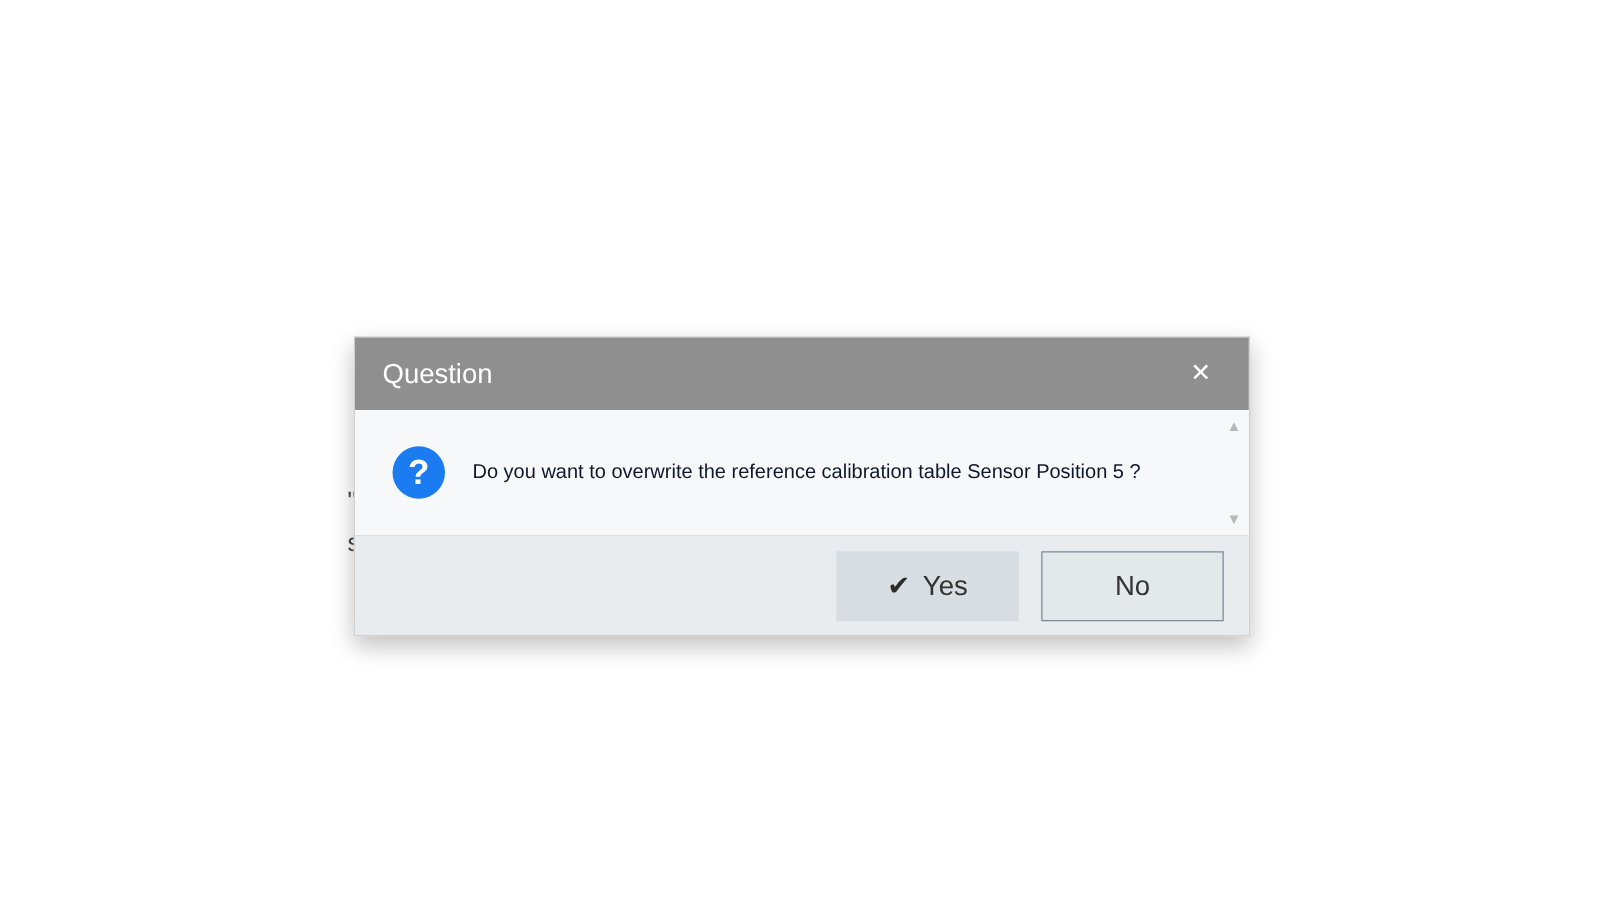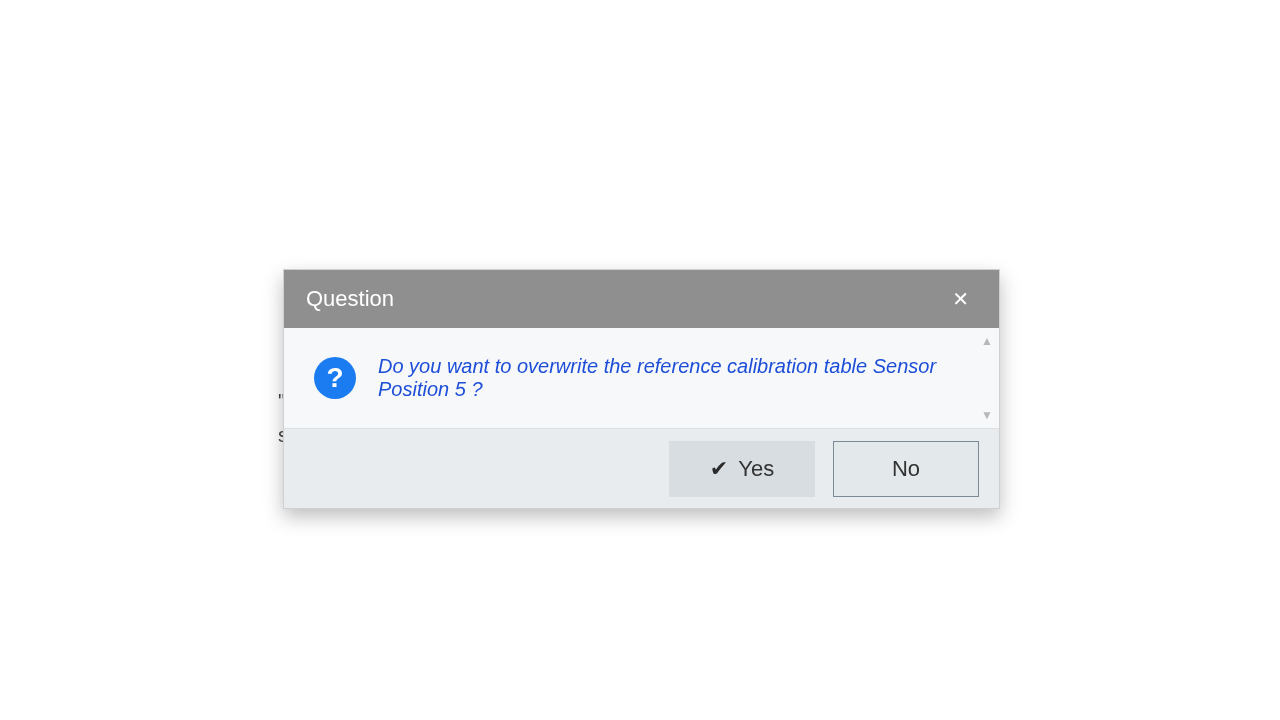--- a/index.html
+++ b/index.html
@@ -76,23 +76,22 @@
   }
   .q-icon span {
     color: #ffffff;
     font-size: 28px;
     font-weight: 700;
     line-height: 1;
   }
 
   .message {
     margin-left: 22px;
-    font-size: 20px;
-    color: #1d4ed8;
-    font-style: italic;
+    font-size: 16px;
+    color: #0f172a;
   }
 
   .button-area {
     height: 80px;
     background: #e9ecee;
     display: flex;
     align-items: center;
     justify-content: flex-end;
     gap: 18px;
     padding: 0 20px;

